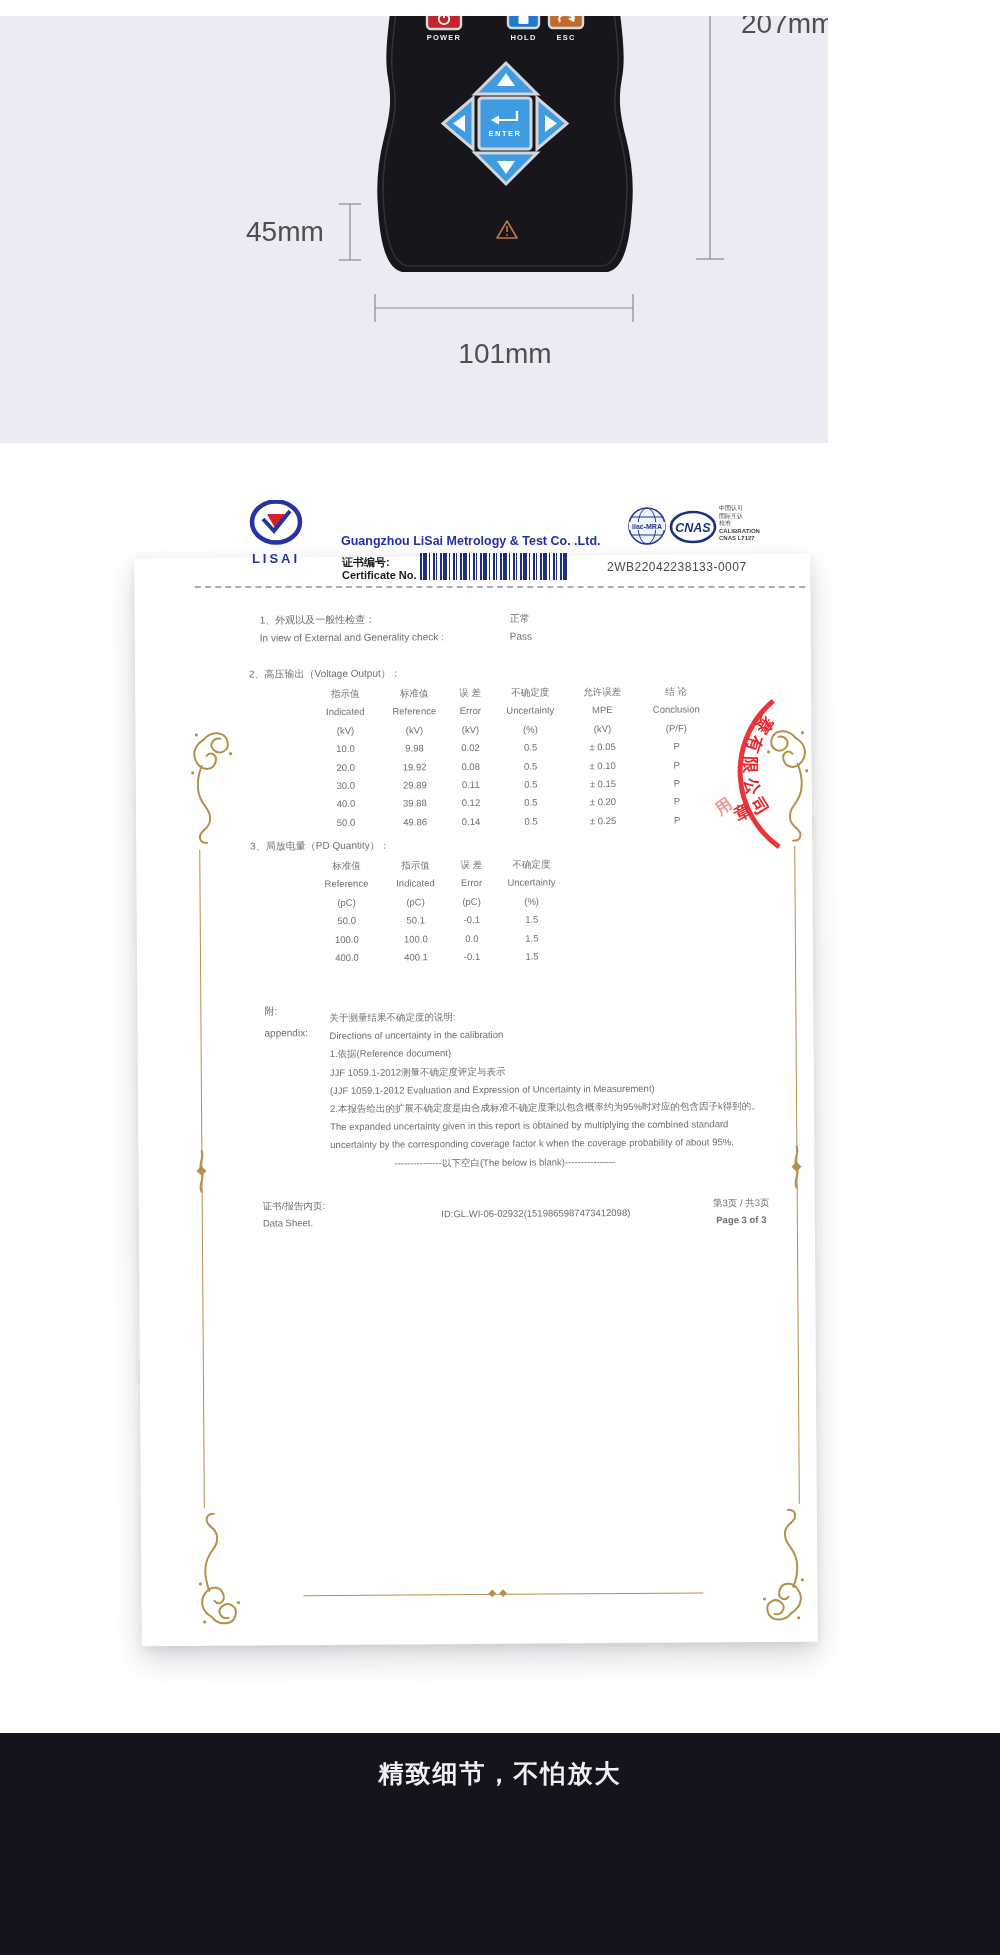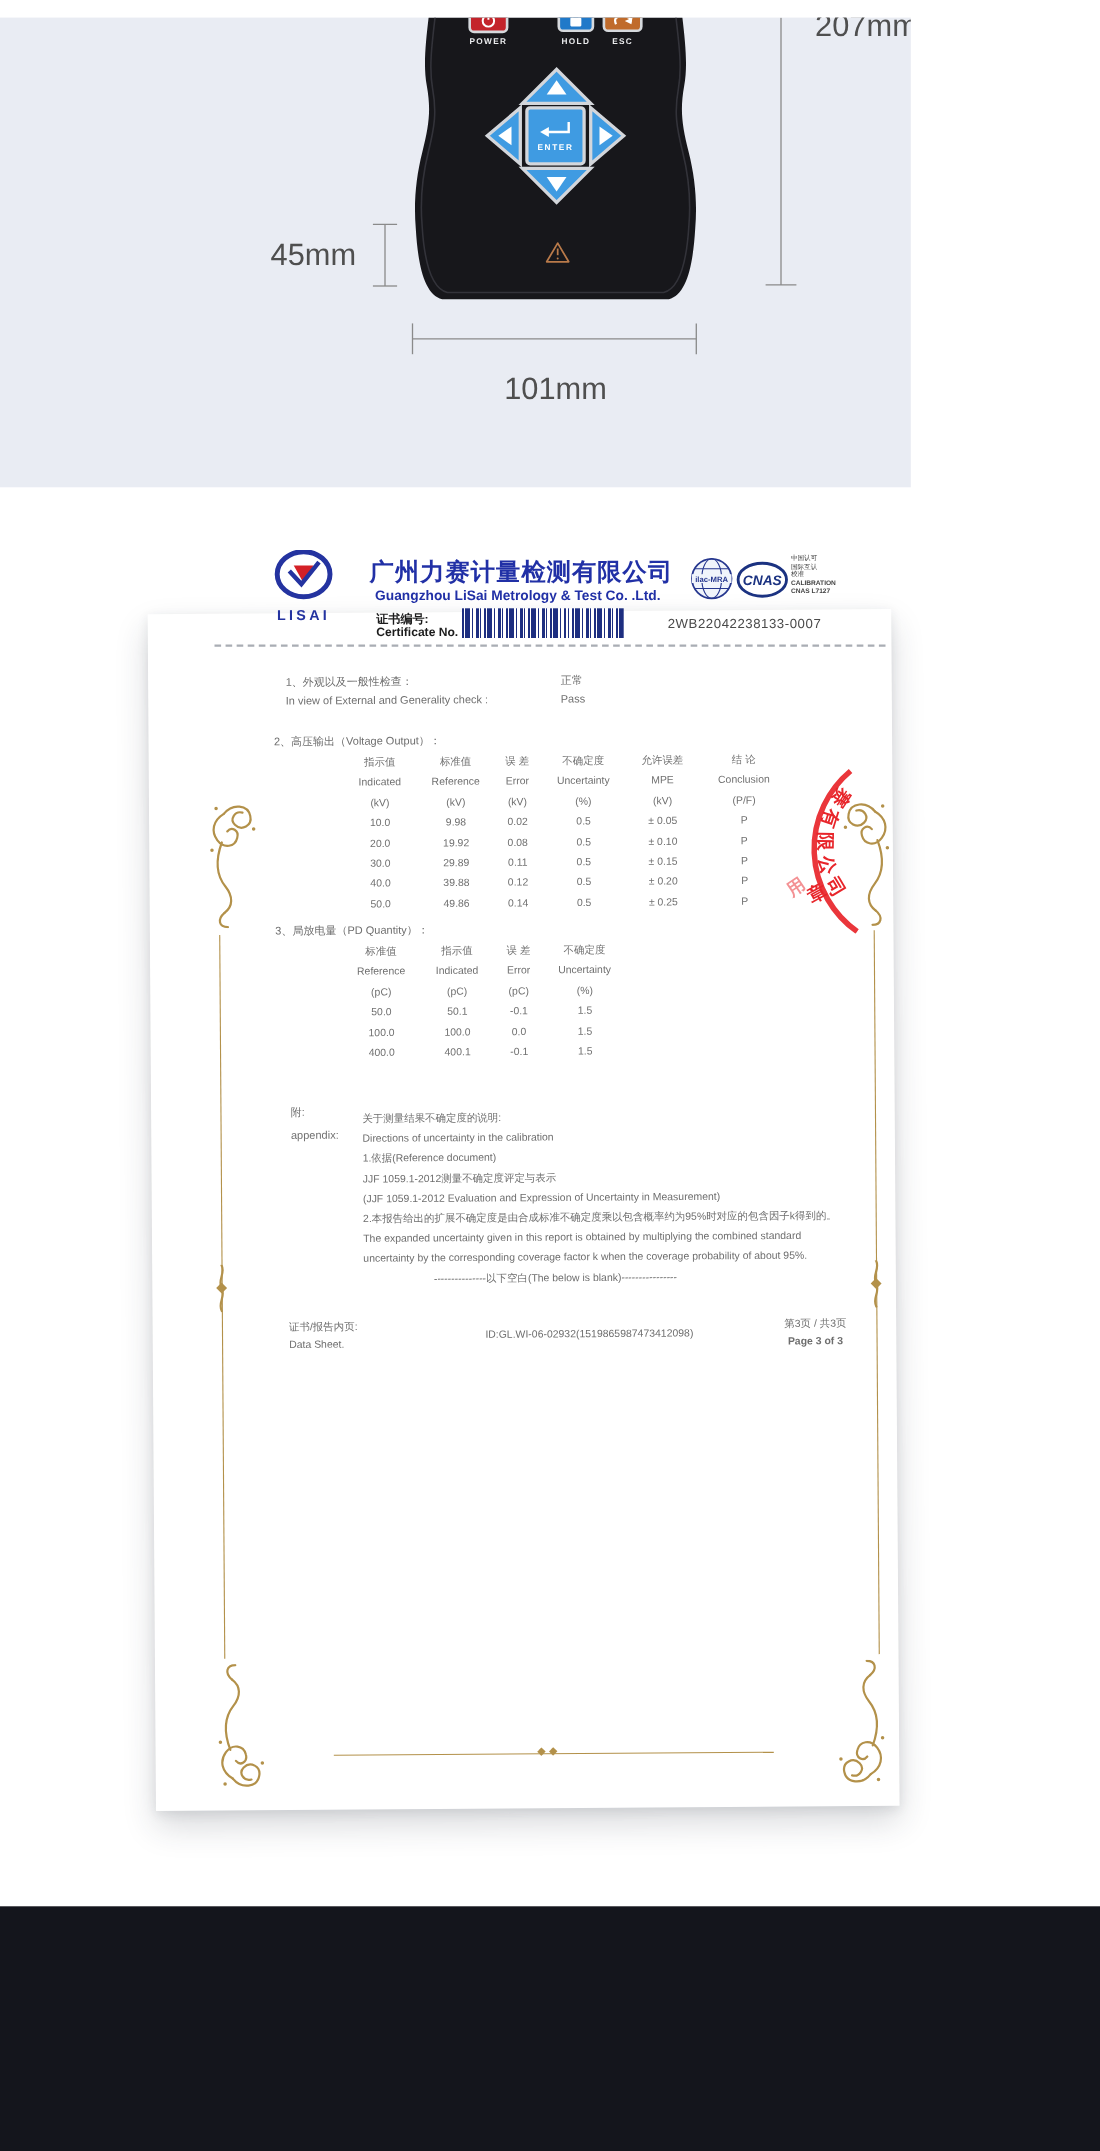--- a/index.html
+++ b/index.html
@@ -138,21 +138,20 @@
 <div class="cert-section">
 
   <div class="logo-wrap">
     <svg width="54" height="46" viewBox="0 0 54 46">
       <ellipse cx="27" cy="22" rx="24" ry="20.5" fill="none" stroke="#2433a0" stroke-width="4.5"></ellipse>
       <polygon points="18,14 36,14 27,30" fill="#d42027"></polygon>
       <path d="M14,19 L25,31 L41,11" fill="none" stroke="#2433a0" stroke-width="4"></path>
     </svg>
     <div class="logo-text">LISAI</div>
   </div>
-  <div class="hdr-cn">广州力赛计量检测有限公司</div>
   <div class="hdr-en">Guangzhou LiSai Metrology &amp; Test Co. .Ltd.</div>
   <div class="certno-lab" style="top:112px;">证书编号:</div>
   <div class="certno-lab" style="top:126px;">Certificate No.</div>
   <div class="barcode"></div>
   <div class="certno-val">2WB22042238133-0007</div>
 
   <svg class="abs" style="left:626px; top:62px; z-index:3;" width="42" height="42" viewBox="0 0 42 42">
     <circle cx="21" cy="21" r="18" fill="#f0f4fb" stroke="#26378f" stroke-width="1.6"></circle>
     <ellipse cx="21" cy="21" rx="9" ry="18" fill="none" stroke="#26378f" stroke-width="1"></ellipse>
     <line x1="3" y1="21" x2="39" y2="21" stroke="#26378f" stroke-width="1"></line>
@@ -329,13 +328,14 @@
 
     <div class="ctext" style="left:124px; top:643px; font-size:9.5px;">证书/报告内页:</div>
     <div class="ctext" style="left:124px; top:660px; font-size:9.5px;">Data Sheet.</div>
     <div class="ctext" style="left:297px; top:652px; width:200px; text-align:center; font-size:9.5px;">ID:GL.WI-06-02932(1519865987473412098)</div>
     <div class="ctext" style="left:555px; top:643px; width:95px; text-align:center; font-size:9.5px;">第3页 / 共3页</div>
     <div class="ctext" style="left:555px; top:660px; width:95px; text-align:center; font-size:9.5px;font-weight:bold;">Page 3 of 3</div>
   </div>
 </div>
 
 <div class="dark-section">
+  <div class="dark-sub">精致细节，不怕放大</div>
 </div>
 
 </body></html>

